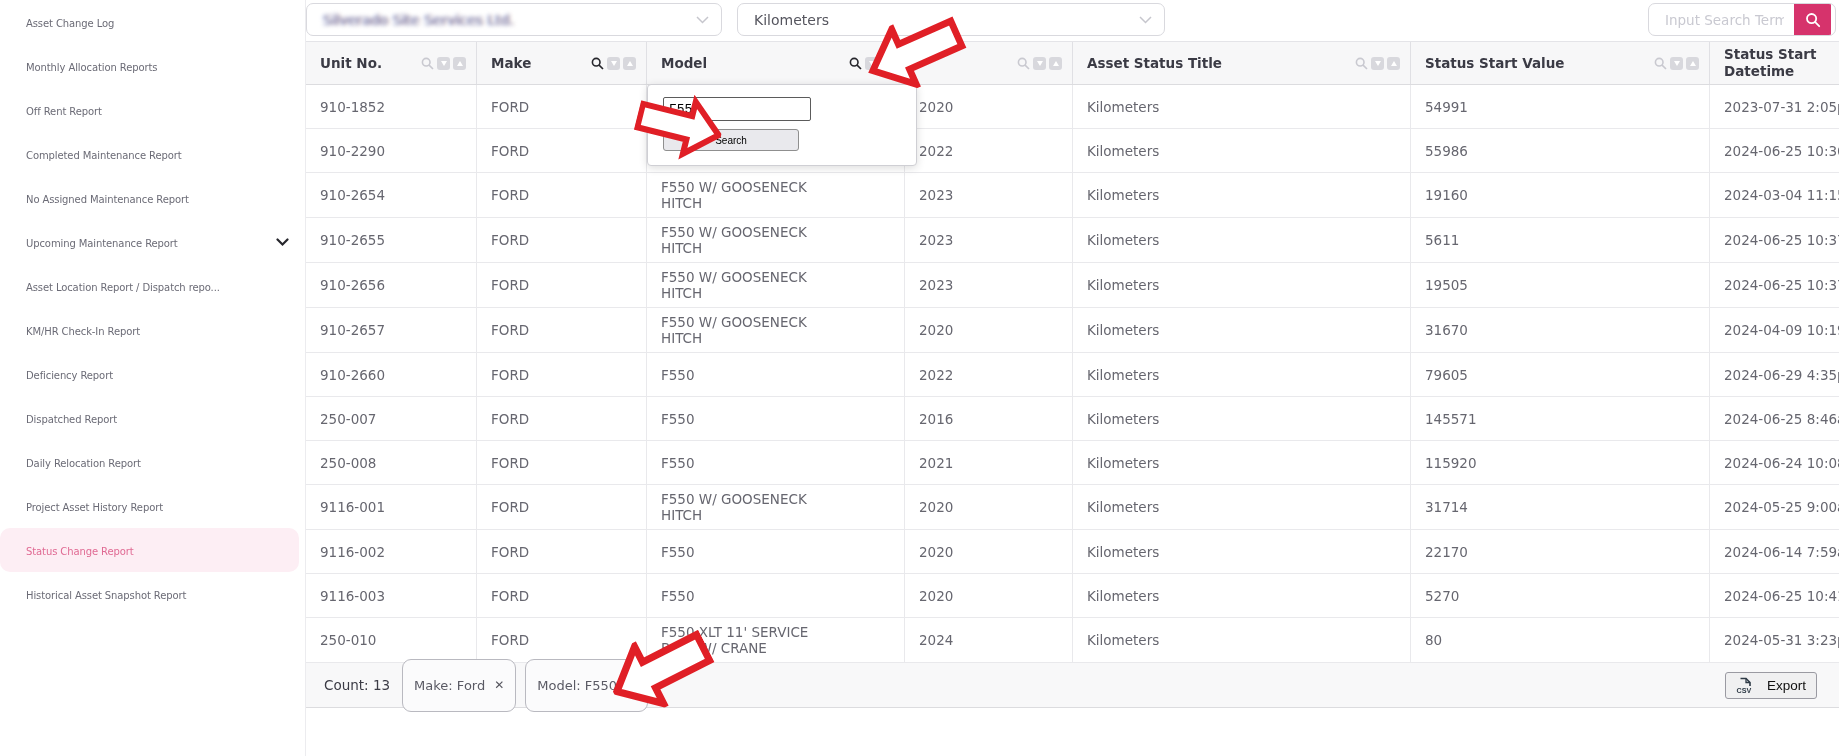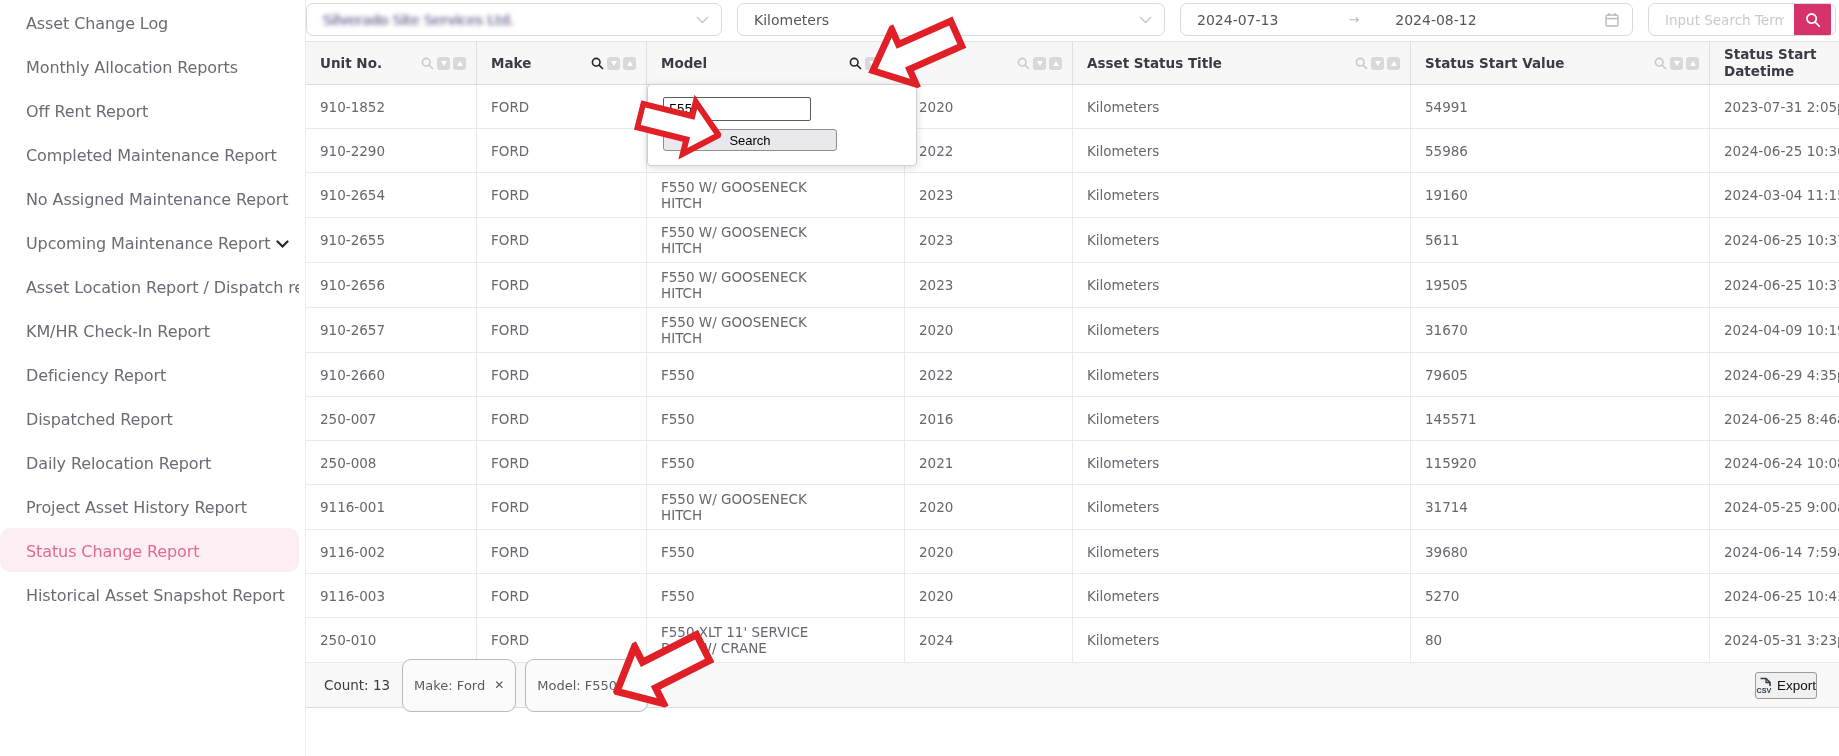--- a/index.html
+++ b/index.html
@@ -8,21 +8,21 @@
     --border:#e4e4e8; --header_bg:#f7f7f8; --footer_bg:#f8f8f9;
   }
   *{box-sizing:border-box;margin:0;padding:0}
   html,body{width:1839px;height:756px;overflow:hidden;background:#fff;
     font-family:"DejaVu Sans","Liberation Sans",sans-serif;color:var(--text);}
   #page{position:relative;width:1839px;height:756px;overflow:hidden;background:#fff}
 
   
   #sidebar{position:absolute;left:0;top:0;width:305px;height:756px;background:#fff;padding-top:0}
   .side-item{height:44px;display:flex;align-items:center;padding:3px 10px 0 26px;
-    font-size:16px;letter-spacing:-0.1px;color:#6b6b76;white-space:nowrap;overflow:hidden;
+    font-size:10px;letter-spacing:-0.1px;color:#6b6b76;white-space:nowrap;overflow:hidden;
     border-radius:10px;margin-right:6px;cursor:pointer}
   .side-item.active{background:var(--active_bg);color:var(--active_text)}
   .side-item .spacer{flex:1}
   #side-divider{position:absolute;left:305px;top:0;width:1px;height:756px;background:#ececef}
 
   
   #content{position:absolute;left:306px;top:0;right:0;height:756px}
 
   
   #topbar{position:relative;height:41px}
@@ -63,32 +63,32 @@
   .td:last-child{border-right:none;white-space:nowrap;overflow:visible}
   .td .model-span{display:inline-block;max-width:158px}
 
   
   #table-footer{display:flex;align-items:center;height:45px;background:var(--footer_bg);
     border-bottom:1px solid #dcdcdf;padding:0 22px 0 18px;gap:9px}
   #count-label{font-size:13.5px;font-weight:normal;color:var(--header_text);margin-right:3px}
   .chip{display:flex;align-items:center;gap:9px;border:1px solid #b9b9c0;border-radius:9px;
     padding:18px 11px;font-size:13px;color:#5a5a64;background:#fbfbfc;cursor:pointer}
   .chip .x{color:#55555e;font-size:12px;line-height:1}
-  #export-button{margin-left:auto;display:flex;align-items:center;gap:4px;
-    background:#f0f0f1;border:1px solid #9a9aa2;border-radius:3px;padding:4px 0;
+  #export-button{margin-left:auto;display:flex;align-items:center;gap:14px;
+    background:#f0f0f1;border:1px solid #9a9aa2;border-radius:3px;padding:4px 10px;
     font-size:13.5px;color:#111;cursor:pointer;font-family:"Liberation Sans",sans-serif}
 
   
   #filter-popup{position:absolute;left:647px;top:84px;width:270px;height:82px;background:#fff;
     border:1px solid #cfcfd4;border-radius:4px;box-shadow:0 2px 8px rgba(0,0,0,.14);z-index:5;padding:12px 0 0 15px}
   #filter-input{display:block;width:148px;height:24px;border:1px solid #5b5b5b;border-radius:2px;
     padding:0 5px;font-family:"Liberation Mono","Liberation Sans",sans-serif;font-size:13px;color:#000;background:#fff}
-  #filter-search-button{display:block;width:174px;height:22px;margin-top:8px;background:#e9e9ed;
+  #filter-search-button{display:block;width:136px;height:22px;margin-top:8px;background:#e9e9ed;
     border:1px solid #8f8f8f;border-radius:3px;font-family:"Liberation Sans",sans-serif;
-    font-size:13px;color:#000;cursor:pointer}
+    font-size:10px;color:#000;cursor:pointer}
 
   
   .anno{position:absolute;z-index:9;pointer-events:none}
   #arrow-header{left:862px;top:34px;width:112px;height:68px;transform:rotate(-24deg);transform-origin:15% 50%}
   #arrow-popup{left:577px;top:84px;width:86px;height:68px;transform:rotate(14deg) scaleX(-1);transform-origin:85% 50%}
   #arrow-footer{left:612px;top:650px;width:104px;height:72px;transform:rotate(-27deg);transform-origin:15% 50%}
   .anno svg{width:100%;height:100%;display:block}
 </style>
 </head>
 <body>
@@ -152,32 +152,20 @@
         <span class="spacer"></span>
         <svg width="13" height="8" viewBox="0 0 13 8">
             <polyline points="1,1 6.5,6.5 12,1" fill="none" stroke="#c6c6cd" stroke-width="1.5"></polyline>
           </svg>
       </div>
       <div class="ctrl" id="unit-select">
         <span>Kilometers</span>
         <span class="spacer"></span>
         <svg width="13" height="8" viewBox="0 0 13 8">
             <polyline points="1,1 6.5,6.5 12,1" fill="none" stroke="#c6c6cd" stroke-width="1.5"></polyline>
-          </svg>
-      </div>
-      <div class="ctrl" id="date-range">
-        <span>2024-07-13</span>
-        <span class="sep">→</span>
-        <span>2024-08-12</span>
-        <span class="spacer"></span>
-        <svg width="16" height="16" viewBox="0 0 16 16">
-            <rect x="2" y="3" width="12" height="11" rx="1.5" fill="none" stroke="#b9b9c2" stroke-width="1.4"></rect>
-            <line x1="2" y1="6.6" x2="14" y2="6.6" stroke="#b9b9c2" stroke-width="1.4"></line>
-            <line x1="5" y1="1" x2="5" y2="4" stroke="#b9b9c2" stroke-width="1.4"></line>
-            <line x1="11" y1="1" x2="11" y2="4" stroke="#b9b9c2" stroke-width="1.4"></line>
           </svg>
       </div>
       <div class="ctrl" id="search-wrap">
         <input id="search-input" placeholder="Input Search Term" style="">
         <button id="search-button">
           <svg width="16" height="16" viewBox="0 0 16 16">
               <circle cx="6.6" cy="6.6" r="4.6" fill="none" stroke="#fff" stroke-width="1.8"></circle>
               <line x1="10.2" y1="10.2" x2="14.2" y2="14.2" stroke="#fff" stroke-width="1.8" stroke-linecap="round"></line>
             </svg>
         </button>
@@ -533,21 +521,21 @@
             <div class="td">
               <span class="model-span">F550</span>
             </div>
             <div class="td">
               <span>2020</span>
             </div>
             <div class="td">
               <span>Kilometers</span>
             </div>
             <div class="td">
-              <span>39680</span>
+              <span>22170</span>
             </div>
             <div class="td">
               <span>2024-06-14 7:59am</span>
             </div>
           </div>
           <div class="tr">
             <div class="td">
               <span>9116-003</span>
             </div>
             <div class="td">

